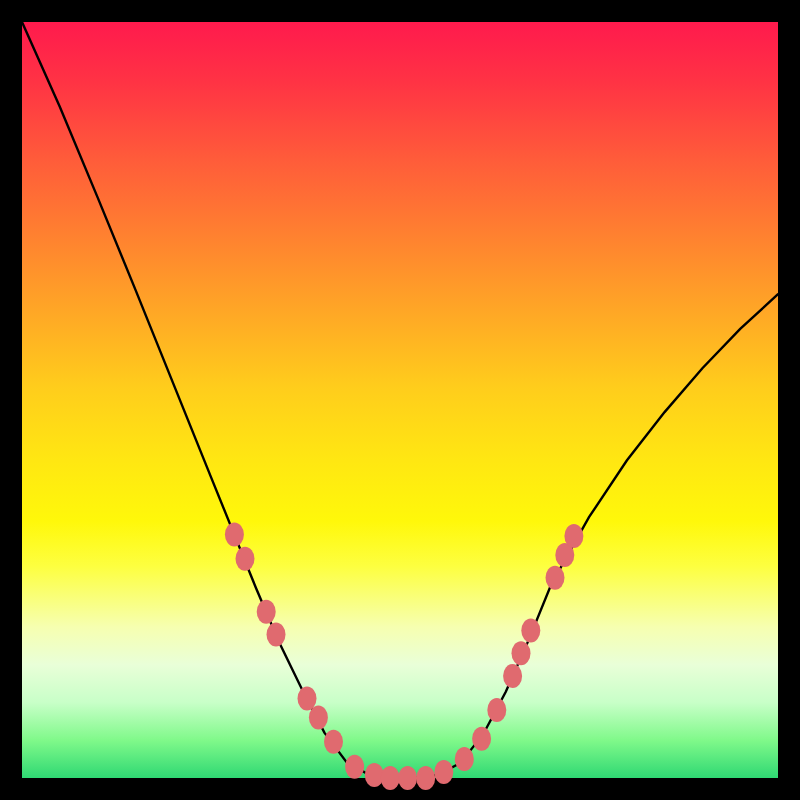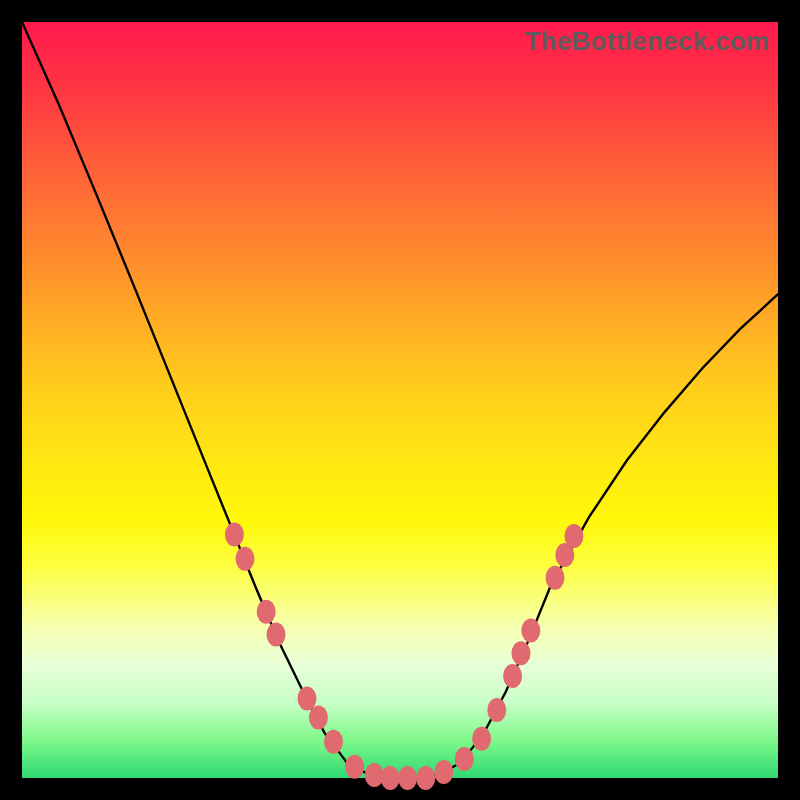--- a/index.html
+++ b/index.html
@@ -60,21 +60,20 @@
   .marker {
     fill: #e06a6f;
     stroke: none;
   }
 </style>
 </head>
 <body>
 
 <div class="frame">
   <div class="plot-area">
-    <span class="watermark">TheBottleneck.com</span>
     <svg class="curve" viewBox="0 0 756 756">
       <path id="curve-path" class="curve-path" d="M0.0 0.0 L37.8 84.7 L75.6 175.4 L113.4 267.6 L151.2 361.4 L189.0 455.1 L211.7 511.1 L234.4 567.0 L257.0 619.9 L279.7 666.8 L302.4 710.6 L325.1 740.9 L347.8 753.0 L370.4 756.0 L393.1 756.0 L415.8 753.0 L438.5 740.9 L461.2 712.2 L483.8 669.8 L506.5 618.4 L529.2 562.5 L567.0 495.2 L604.8 438.5 L642.6 390.1 L680.4 346.2 L718.2 306.9 L756.0 272.2"></path>
       <g id="markers-group">
           <ellipse cx="212.4" cy="512.6" rx="9.5" ry="12" class="marker"></ellipse>
           <ellipse cx="223.0" cy="536.8" rx="9.5" ry="12" class="marker"></ellipse>
           <ellipse cx="244.2" cy="589.7" rx="9.5" ry="12" class="marker"></ellipse>
           <ellipse cx="254.0" cy="612.4" rx="9.5" ry="12" class="marker"></ellipse>
           <ellipse cx="285.0" cy="676.6" rx="9.5" ry="12" class="marker"></ellipse>
           <ellipse cx="296.4" cy="695.5" rx="9.5" ry="12" class="marker"></ellipse>
           <ellipse cx="311.5" cy="719.7" rx="9.5" ry="12" class="marker"></ellipse>

